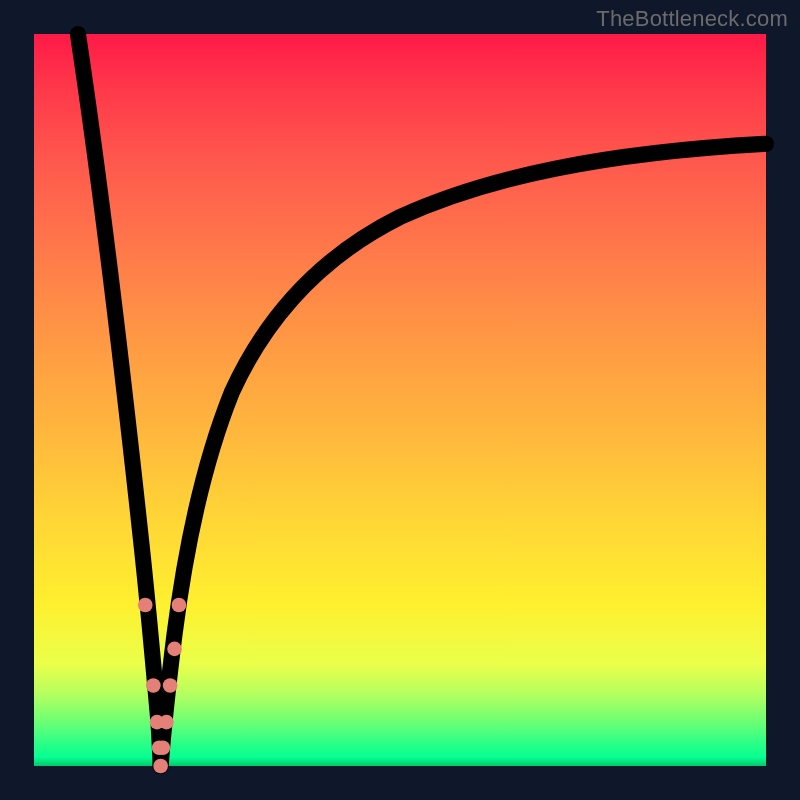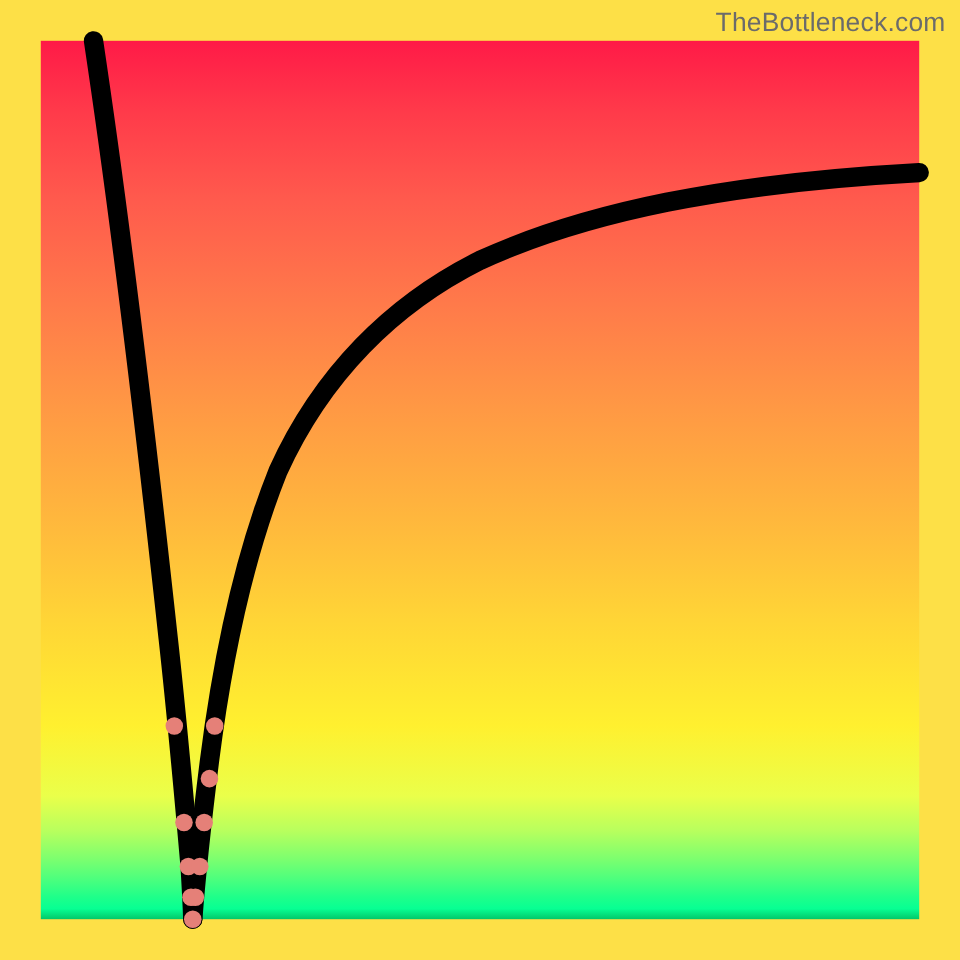--- a/index.html
+++ b/index.html
@@ -8,21 +8,21 @@
     width: 800px;
     height: 800px;
     background: #000;
     overflow: hidden;
     font-family: Arial, Helvetica, sans-serif;
   }
   .frame {
     position: relative;
     width: 800px;
     height: 800px;
-    background: #fde047;
+    background: #0f172a;
   }
   .plot-area {
     position: absolute;
     left: 34px;
     top: 34px;
     width: 732px;
     height: 732px;
     
     background: linear-gradient(to bottom,
       #ff1a47 0%,

